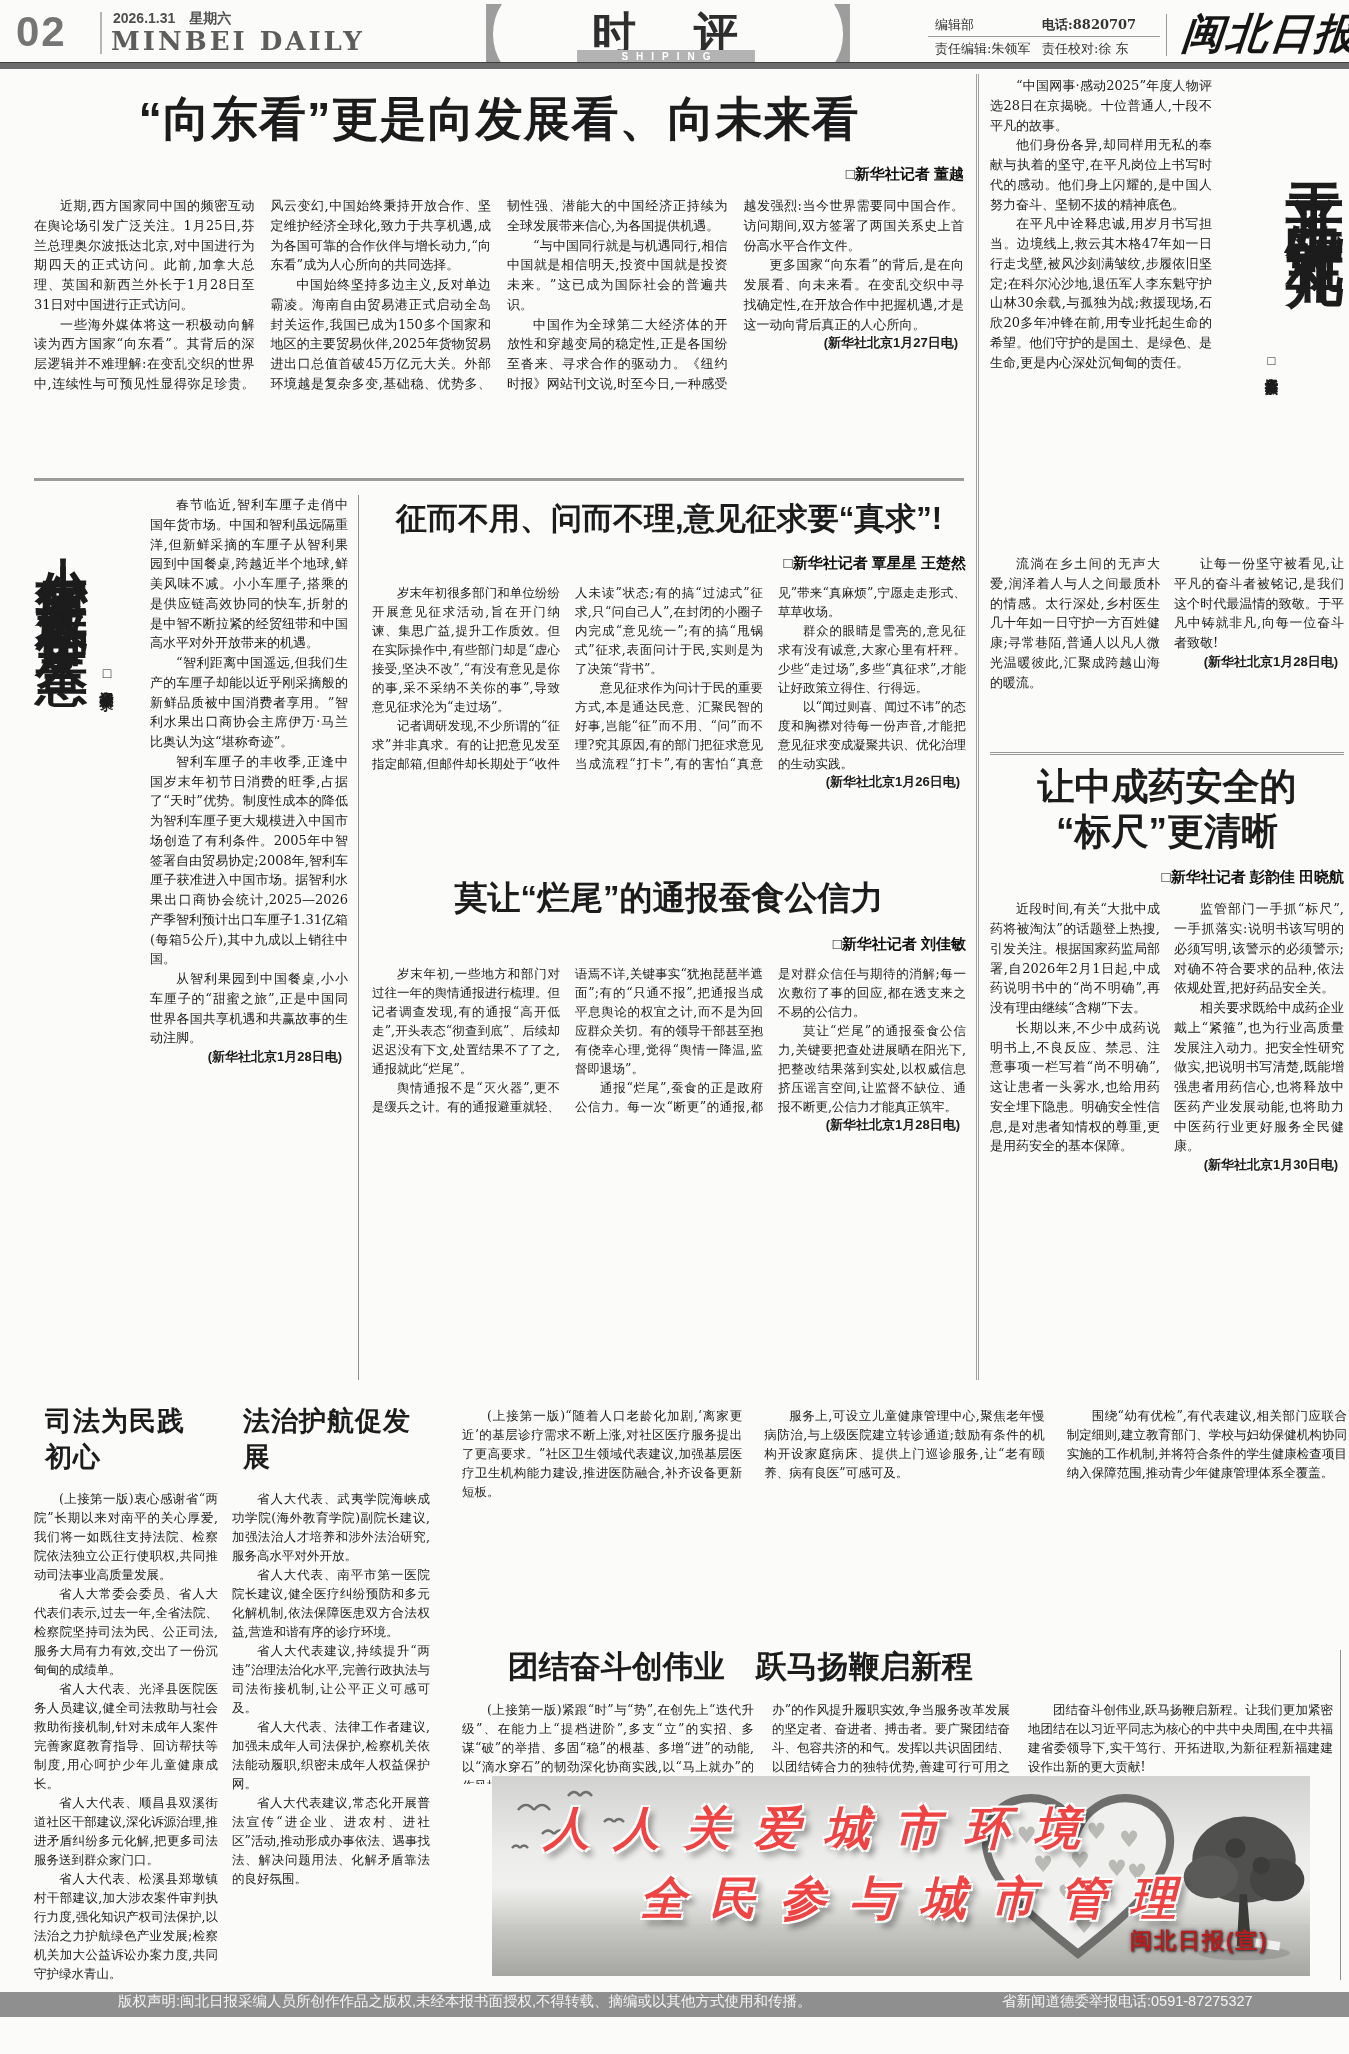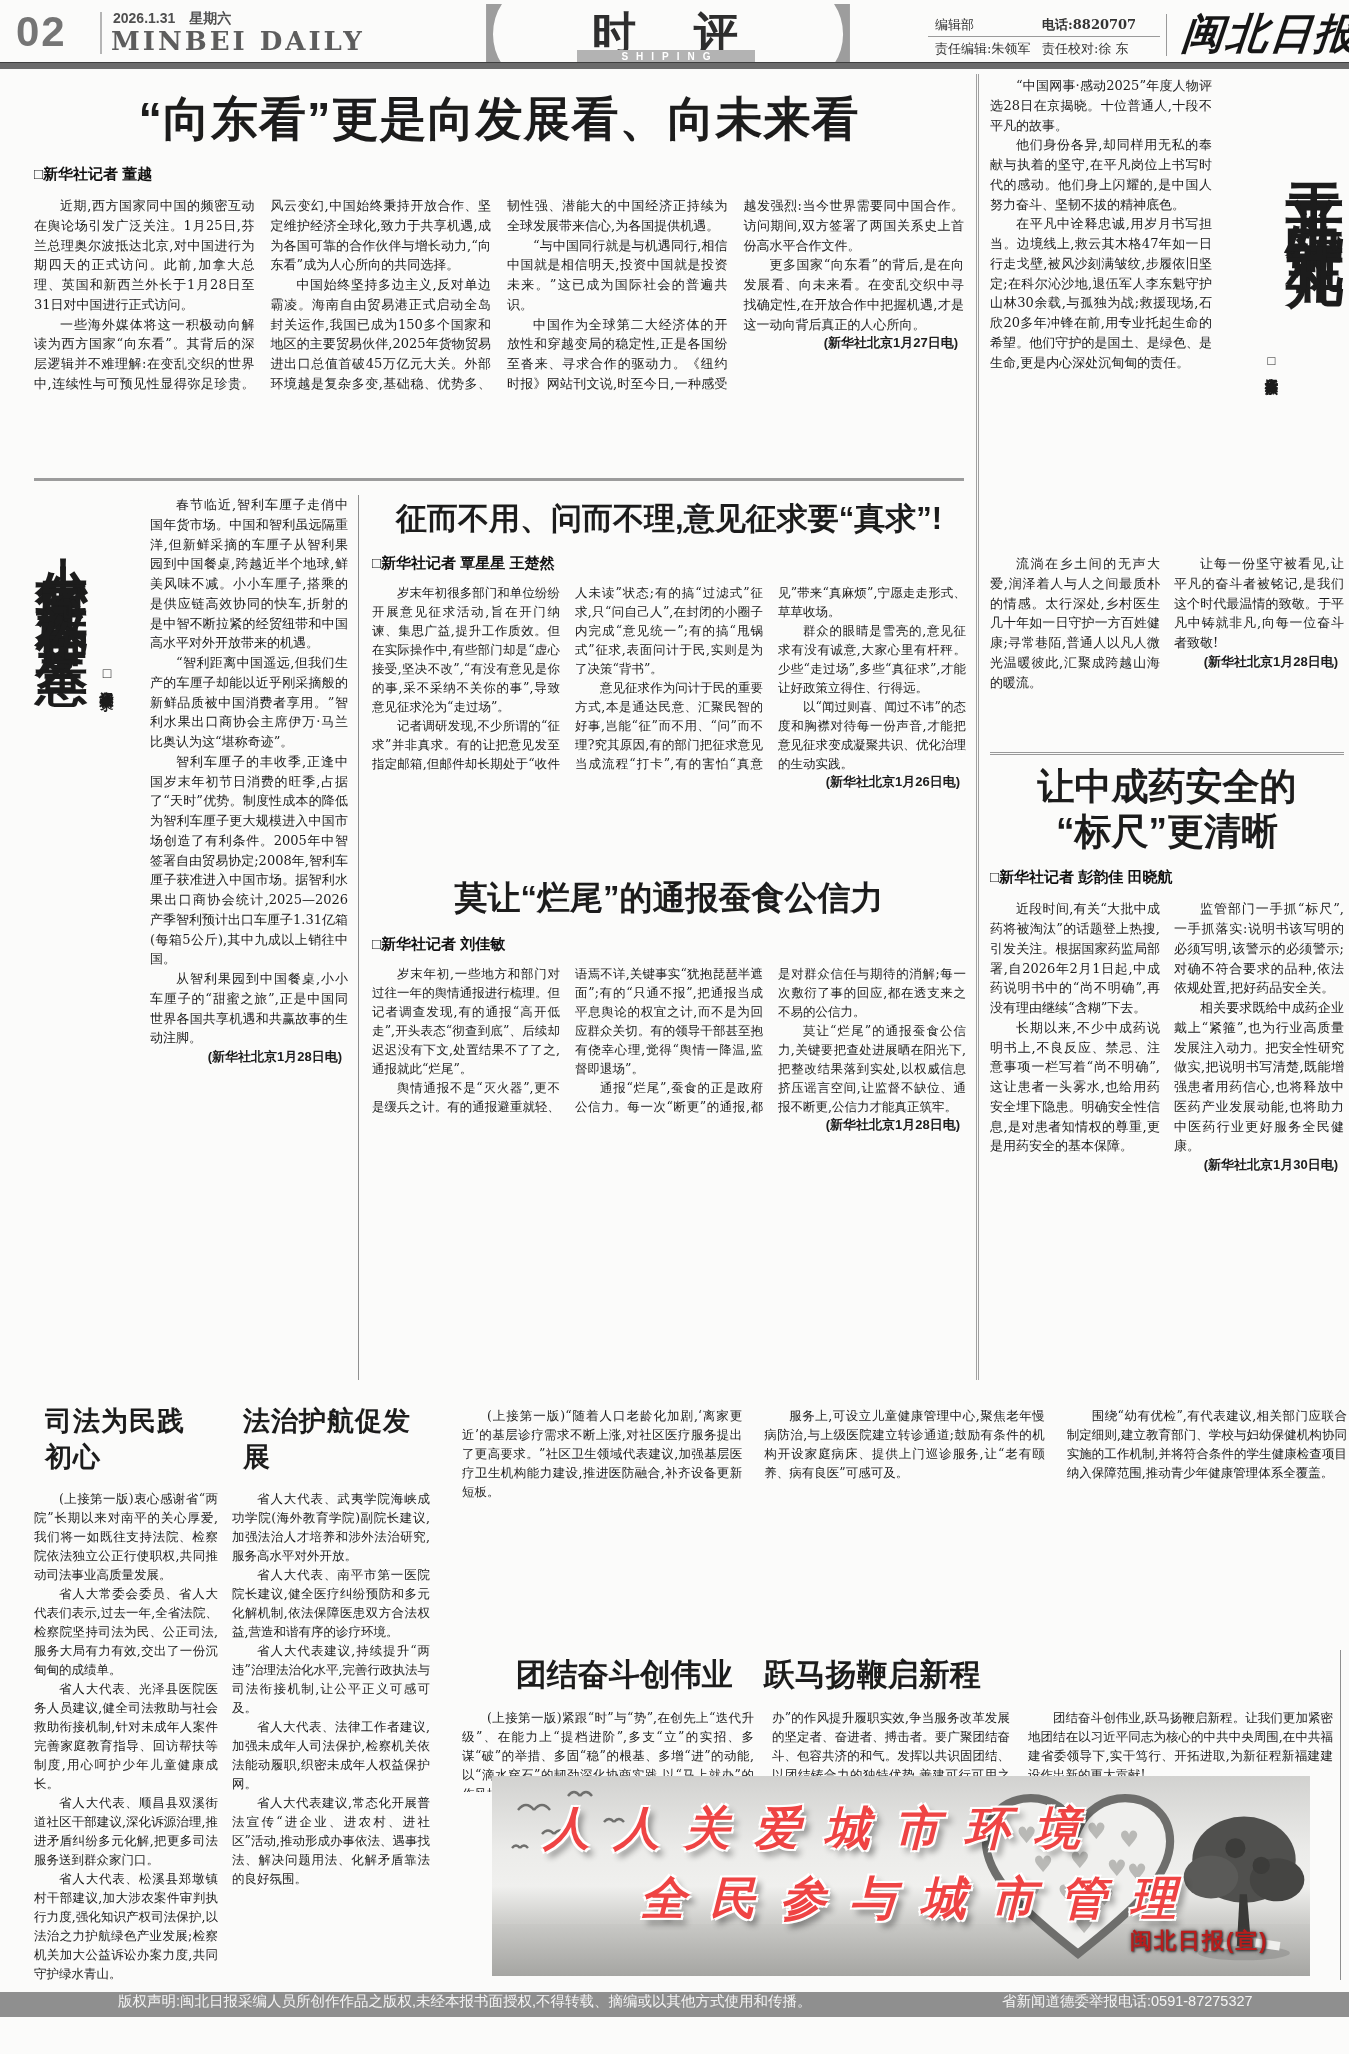--- a/index.html
+++ b/index.html
@@ -19,21 +19,21 @@
              text-align:center;line-height:14px;}
   .h-info{font-size:13px;color:#333;}
   .h-info-hline{left:928px;top:36px;width:232px;height:1px;background:#9a9a9a;}
   .h-info-vline{left:1166px;top:14px;width:1px;height:42px;background:#9a9a9a;}
   .h-masthead{left:1182px;top:6px;font:700 42px "DejaVu Serif",serif;font-style:italic;color:#161616;
               transform:skewX(-5deg);letter-spacing:2px;}
   .h-rule{left:0;top:62px;width:1349px;height:6px;background:#6b6b6b;border-top:1px solid #3f3f3f;}
   
   .headline-xl{text-align:center;font:900 47px "Liberation Sans",sans-serif;letter-spacing:1px;margin:14px 0 0;}
   .headline-l{text-align:center;font:800 31px "Liberation Sans",sans-serif;margin:8px 0 0;}
-  .byline{text-align:left;font:700 15px "Liberation Sans",sans-serif;margin-top:14px;color:#111;}
+  .byline{text-align:right;font:700 15px "Liberation Sans",sans-serif;margin-top:14px;color:#111;}
   .body-txt{font-size:13px;line-height:1.52;text-align:justify;overflow:hidden;}
   .body-txt p{margin:0;text-indent:2em;}
   .dateline{text-align:right !important;text-indent:0 !important;font:700 13px "Liberation Sans",sans-serif;padding-right:6px;}
   .vrule{border-left:3px double #a0a0a0;width:0;}
   .vrule1{width:1px;background:#8f8f8f;}
   
   .art-main{left:34px;top:74px;width:930px;}
   .art-main .body-txt{margin-top:12px;height:252px;column-count:4;column-gap:16px;}
   .hrule-a{left:34px;top:478px;width:930px;height:3px;background:#9c9c9c;}
   .art-cherry{left:34px;top:495px;width:314px;height:885px;}
@@ -65,21 +65,21 @@
   .art-med .body-txt{margin-top:12px;height:468px;column-count:2;column-gap:14px;}
   
   .art-justice{left:34px;top:1392px;width:184px;}
   .art-rol{left:232px;top:1392px;width:198px;}
   .bot-h{font:800 27px "Liberation Sans",sans-serif;letter-spacing:1px;margin:11px;}
   .art-justice .body-txt,.art-rol .body-txt{margin-top:14px;height:545px;font-size:12.5px;}
   .art-elder{left:462px;top:1392px;width:885px;}
   .art-elder h3{text-align:center;font:800 31px "Liberation Sans",sans-serif;margin:0;letter-spacing:2px;}
   .art-elder .body-txt{margin-top:14px;height:192px;column-count:3;column-gap:22px;font-size:12.5px;}
   .art-unity{left:462px;top:1642px;width:885px;}
-  .art-unity h3{width:62%;text-align:center;font:800 31px "Liberation Sans",sans-serif;margin:12px;}
+  .art-unity h3{width:62%;text-align:center;font:800 31px "Liberation Sans",sans-serif;margin:4px;}
   .unity-cols{margin-top:12px;display:flex;gap:18px;}
   .unity-cols .body-txt{font-size:12.5px;}
   .uc1{width:292px;height:84px;}
   .uc2{width:238px;height:84px;}
   .uc3{width:305px;height:114px;}
   .vr-rb{left:1340px;top:1650px;height:330px;}
   
   .banner{left:492px;top:1776px;width:818px;height:200px;overflow:hidden;
           box-shadow:inset 0 0 0 1px #bdbdbb;}
   .banner .sky{position:absolute;inset:0;

